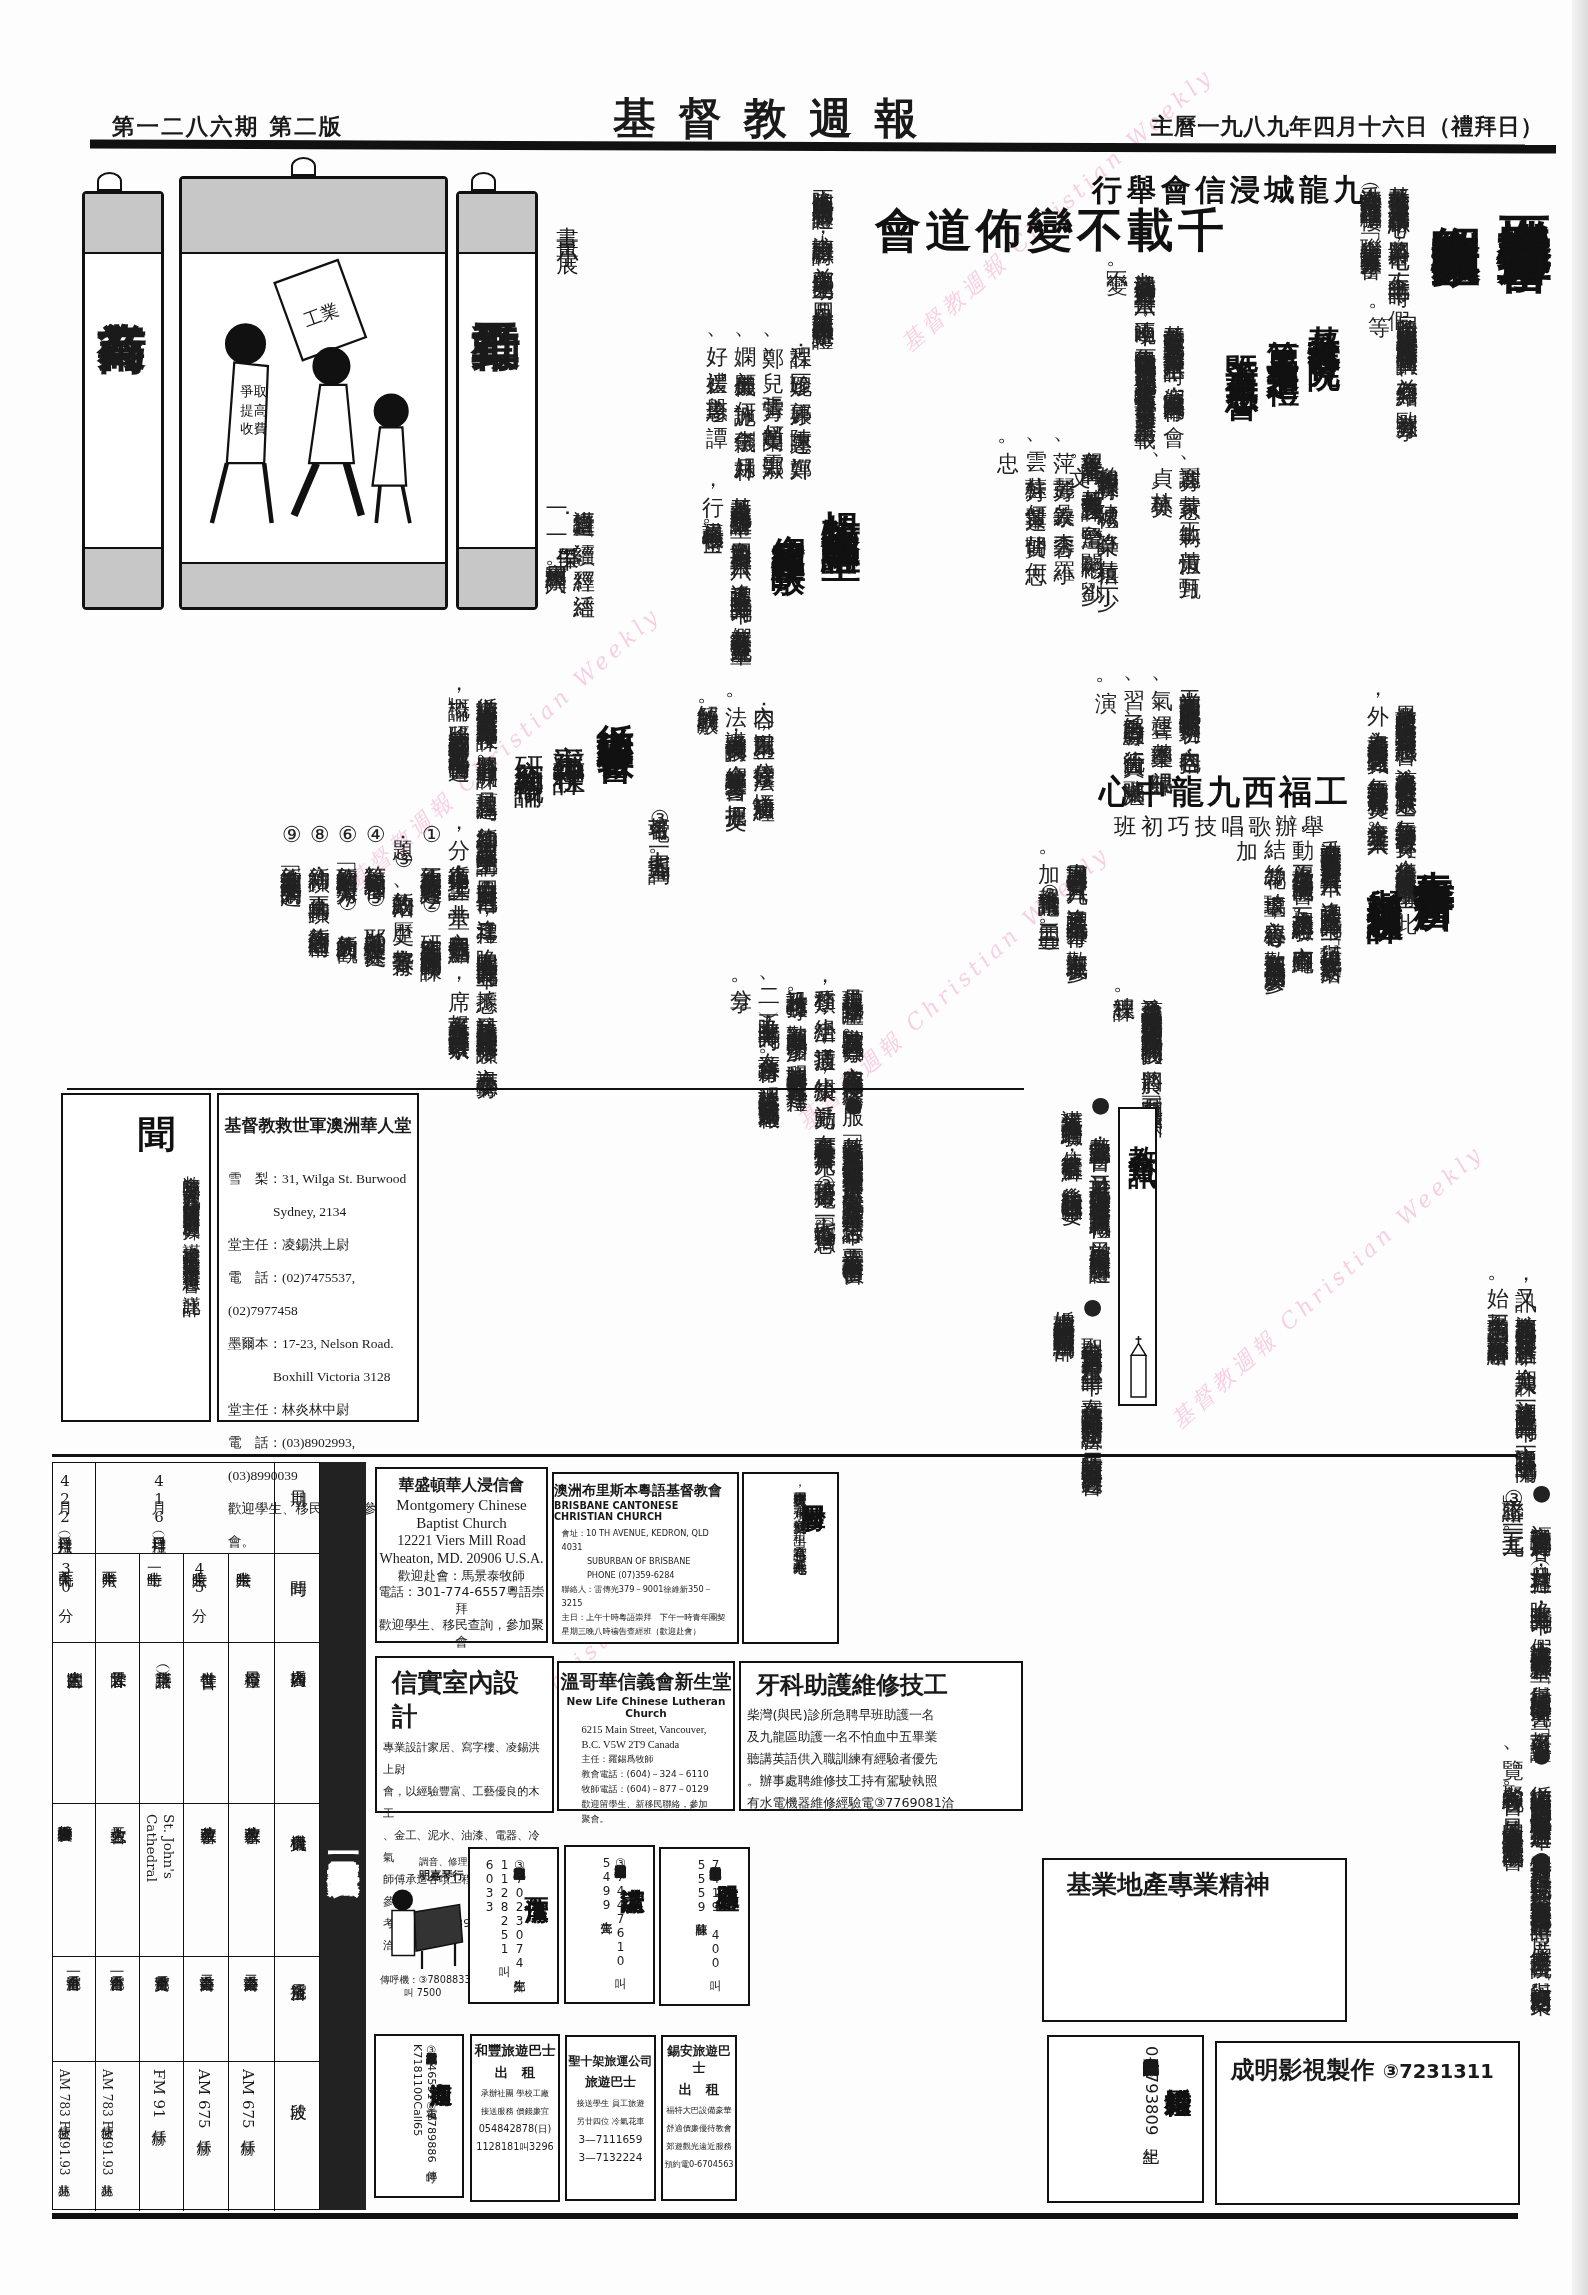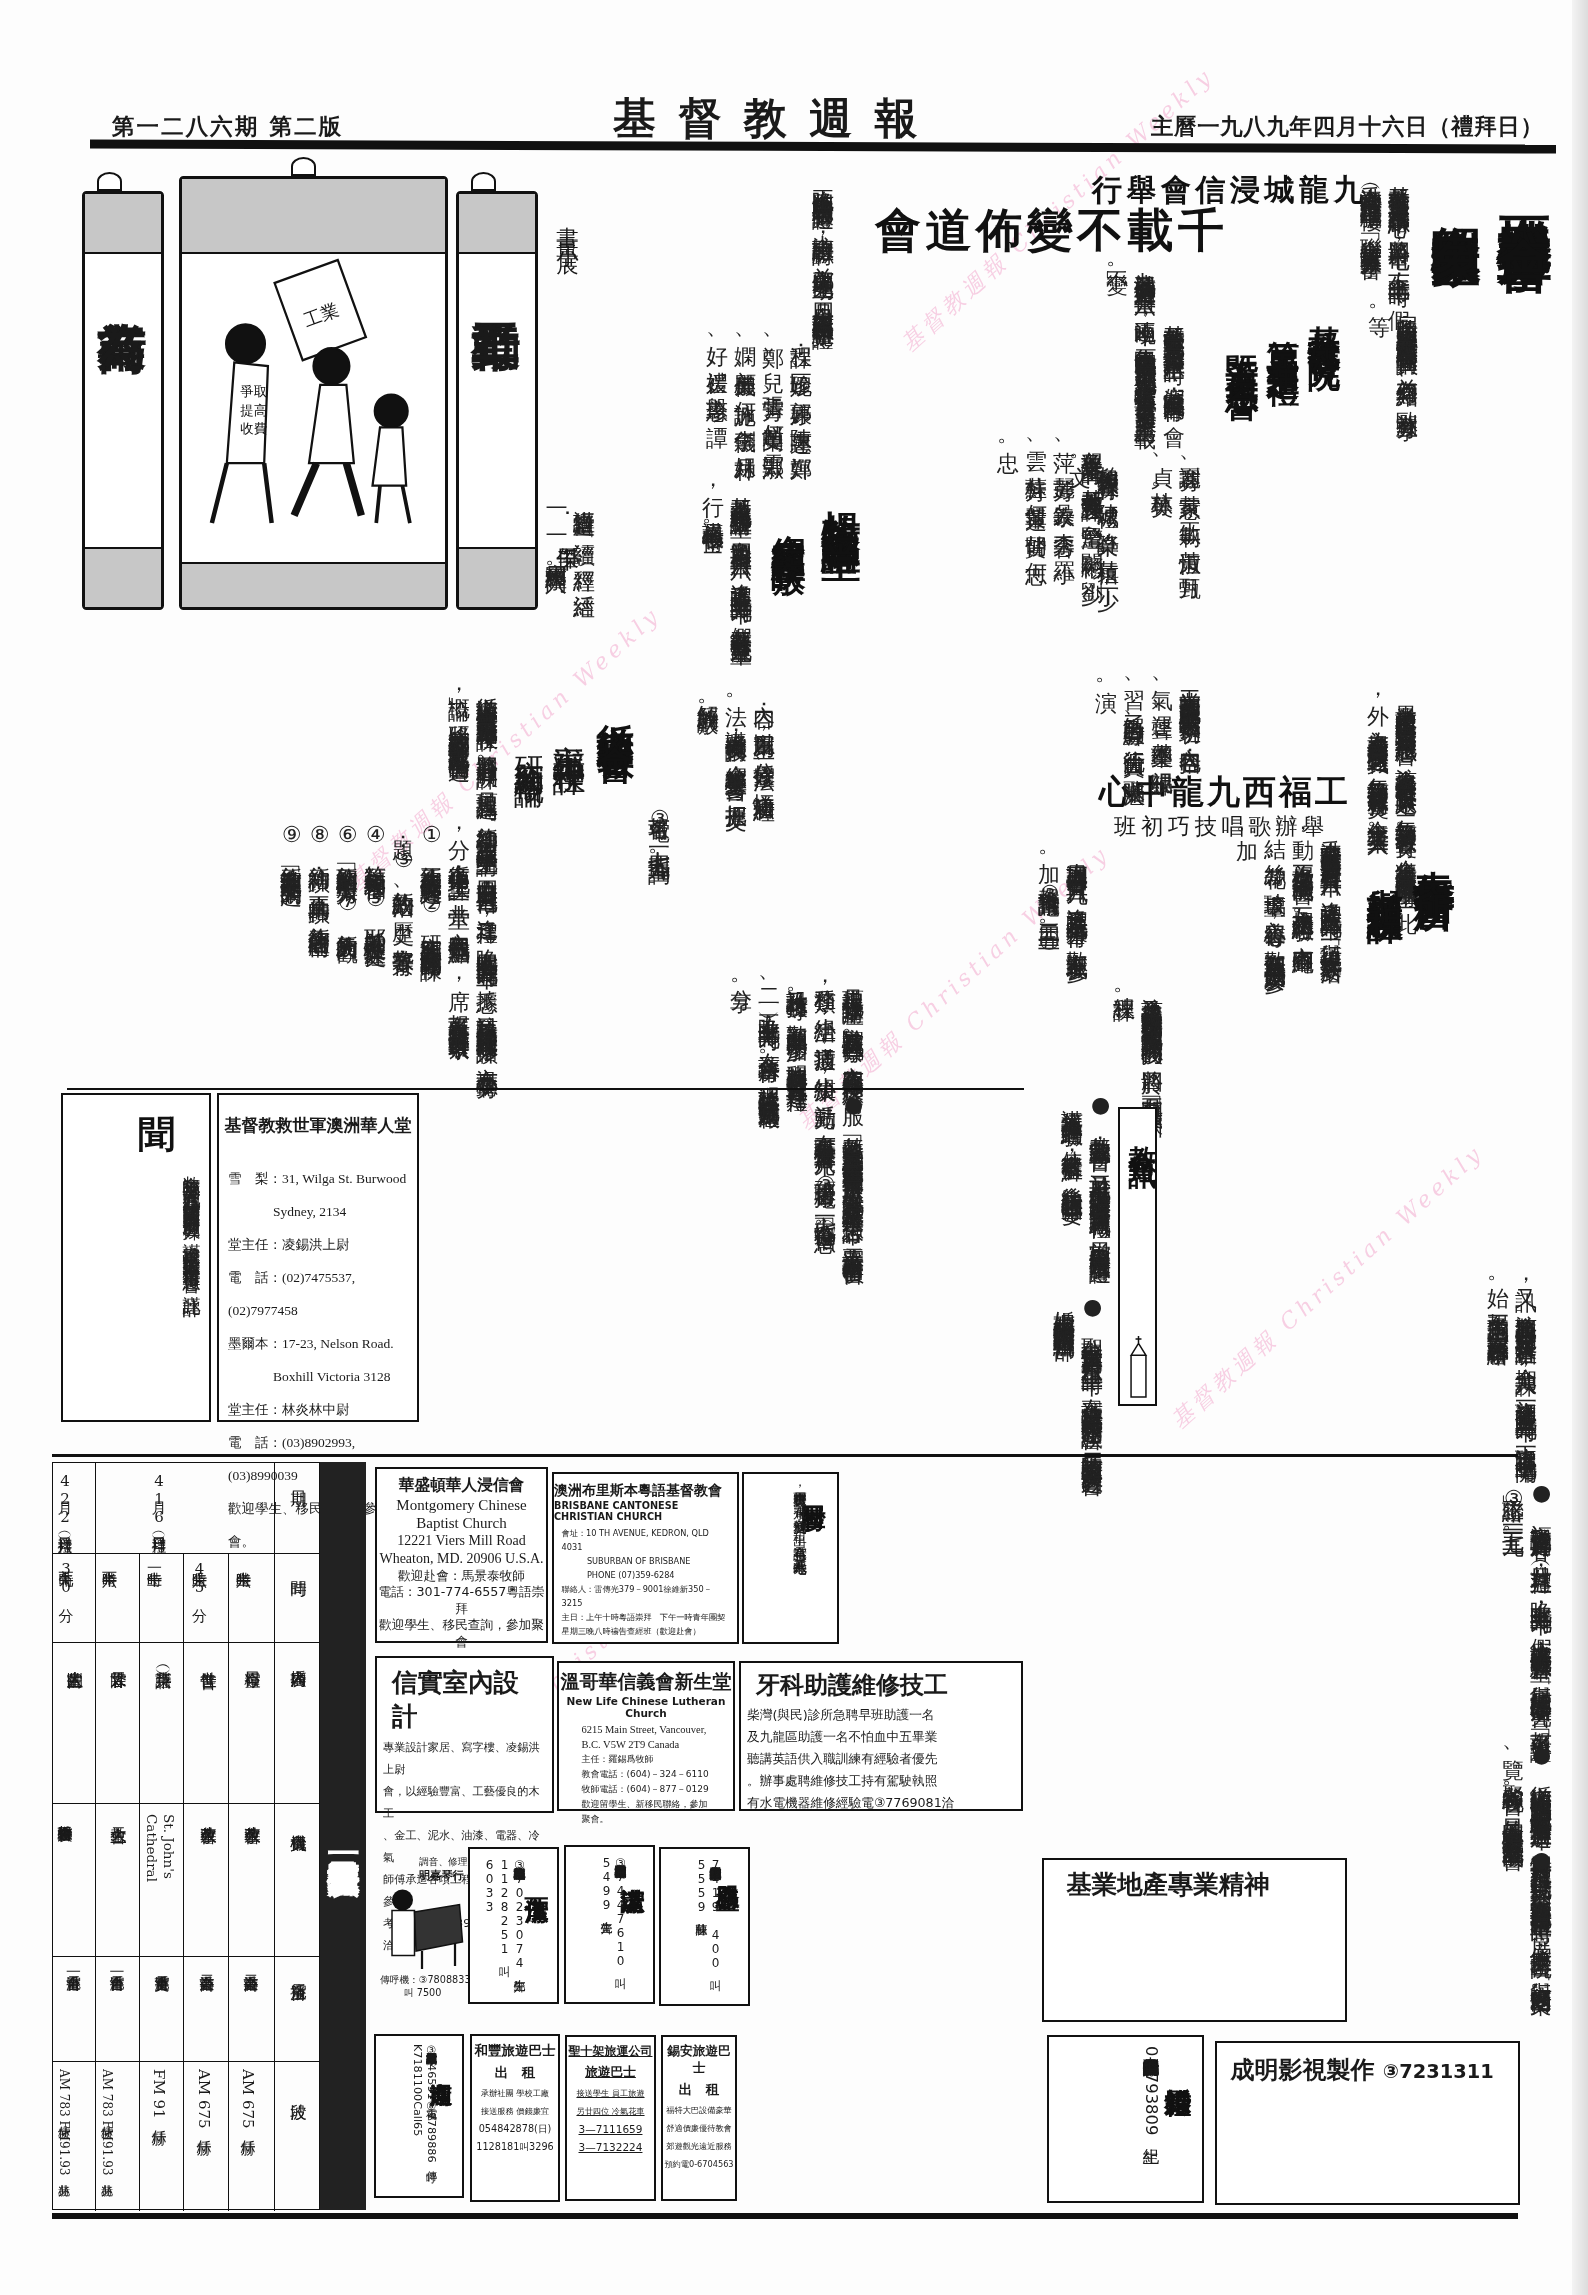--- a/index.html
+++ b/index.html
@@ -355,21 +355,21 @@
     <div style="text-align:center;padding-top:6px;">
       <div class="ad-title" style="font-size:13.5px;">和豐旅遊巴士</div>
       <div class="ad-title" style="font-size:13.5px;line-height:24px;">出　租</div>
       <div class="ad-small" style="font-size:8.2px;line-height:18px;">承辦社團 學校工廠</div>
       <div class="ad-small" style="font-size:8.2px;line-height:18px;">接送服務 價錢廉宜</div>
       <div class="ad-small" style="font-size:9.7px;line-height:18px;">054842878(日)</div>
       <div class="ad-small" style="font-size:9.7px;line-height:18px;">1128181叫3296</div>
     </div>
   </div>
   <div class="box" style="left:565px;top:2035px;width:91px;height:166px;">
-    <div style="text-align:center;padding-top:6px;text-decoration:underline;">
+    <div style="text-align:center;padding-top:16px;">
       <div class="ad-title" style="font-size:12px;">聖十架旅運公司</div>
       <div class="ad-title" style="font-size:12.7px;line-height:24px;">旅遊巴士</div>
       <div class="ad-small" style="font-size:8.2px;line-height:18px;">接送學生 員工旅遊</div>
       <div class="ad-small" style="font-size:8.2px;line-height:18px;">另廿四位 冷氣花車</div>
       <div class="ad-small" style="font-size:10.5px;line-height:18px;">3—7111659</div>
       <div class="ad-small" style="font-size:10.5px;line-height:18px;">3—7132224</div>
     </div>
   </div>
   <div class="box" style="left:661px;top:2035px;width:76px;height:166px;">
     <div style="text-align:center;padding-top:6px;">

